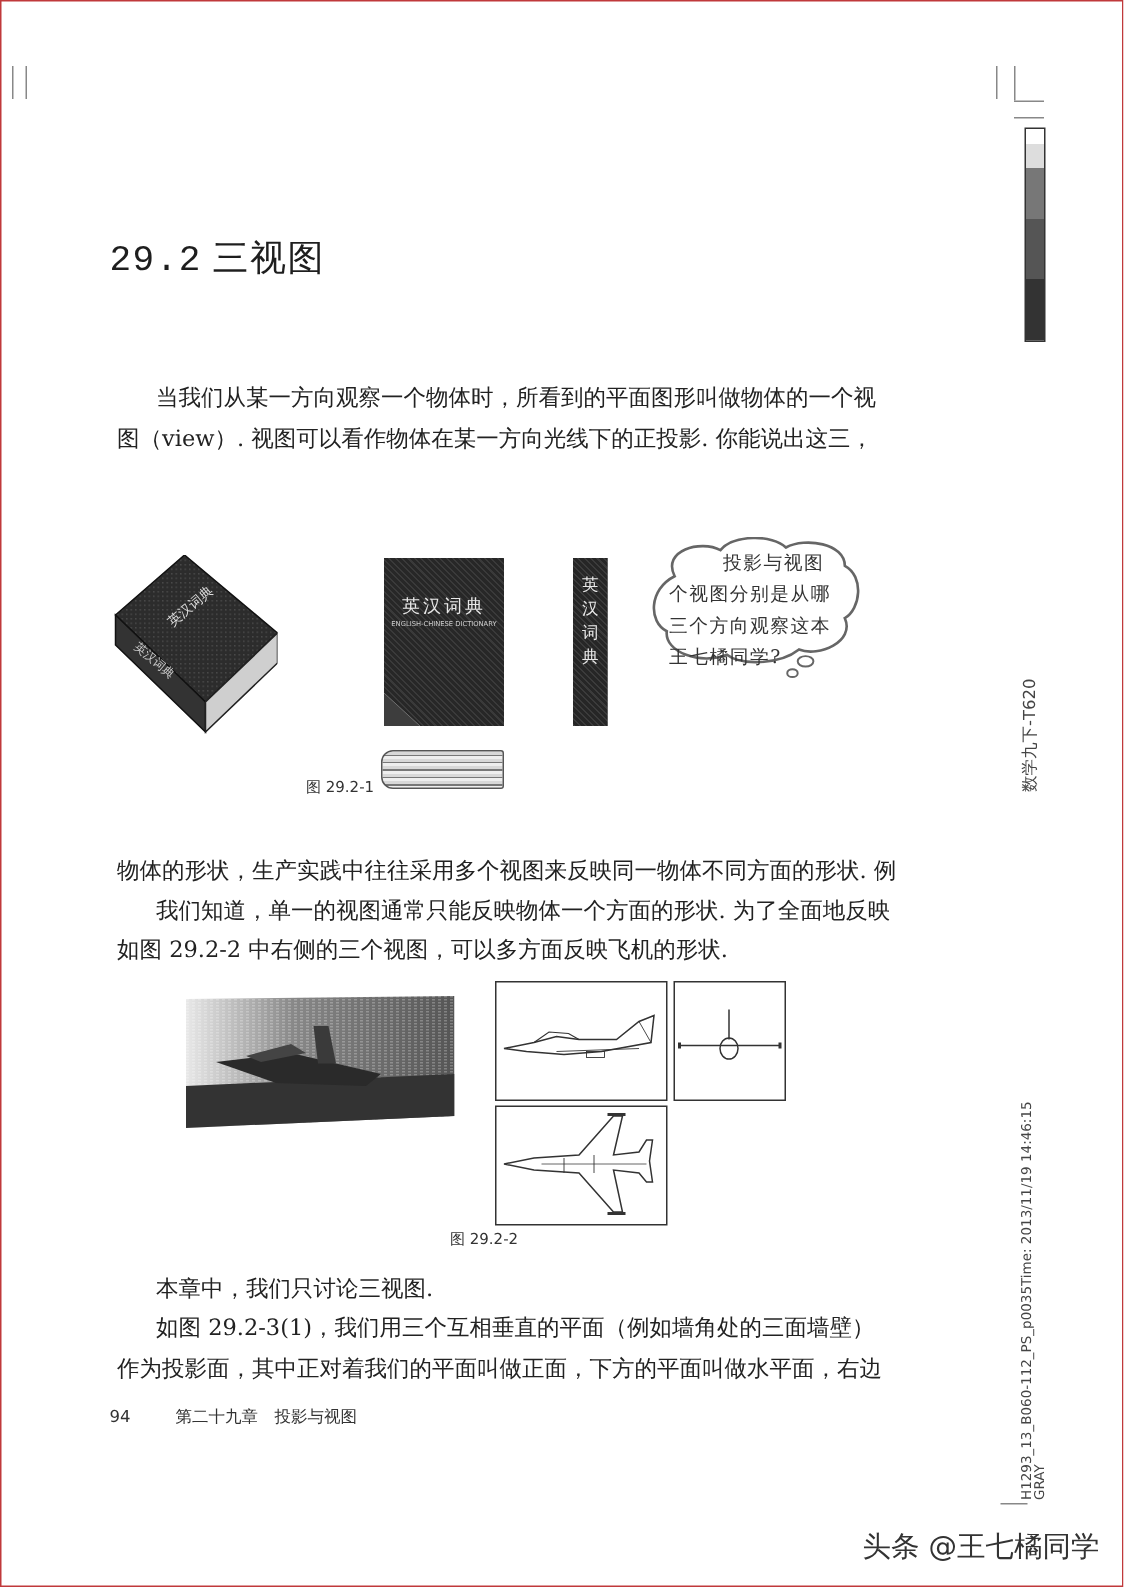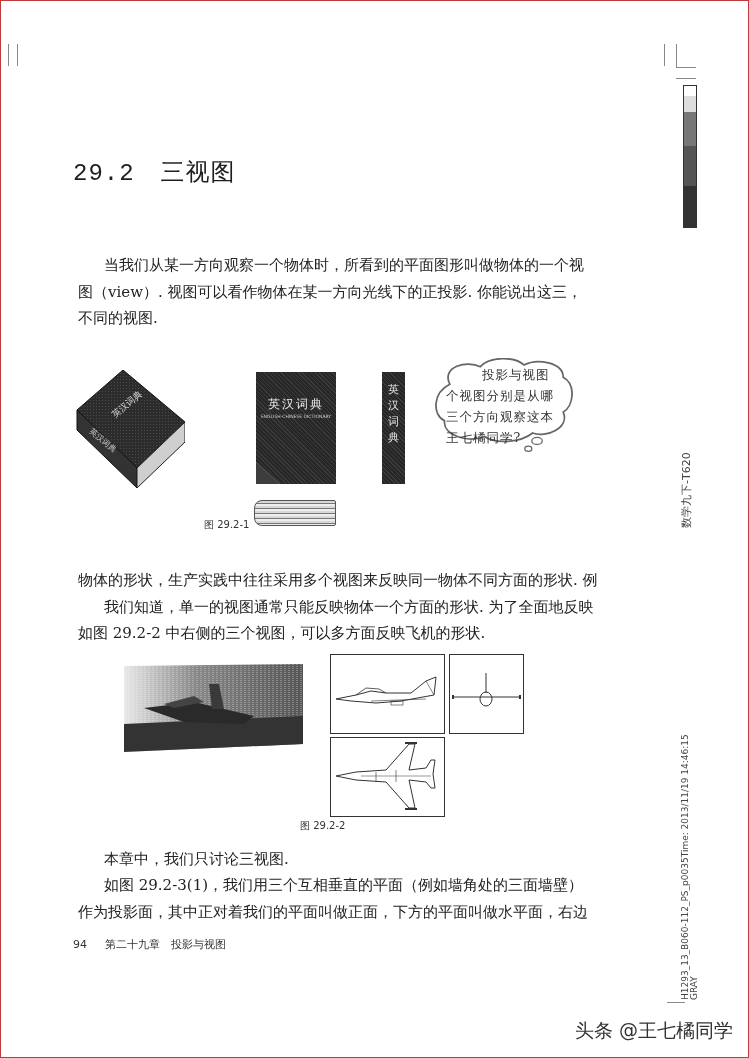--- a/index.html
+++ b/index.html
@@ -1,42 +1,42 @@
 <!DOCTYPE html>
 <html><head>
 <meta charset="utf-8">
 <style>
   html,body{margin:0;padding:0;background:#fff;}
   body{width:749px;height:1058px;position:relative;overflow:hidden;font-family:"DejaVu Serif","Liberation Serif",serif;color:#222;}
   .frame{position:absolute;left:0;top:0;width:747px;height:1056px;border:1px solid #c0393b;}
   .abs{position:absolute;}
   .crop-mark{position:absolute;background:#888;}
   .title{left:73px;top:156px;font-size:24px;letter-spacing:1px;color:#1e1e1e;font-family:"DejaVu Serif",serif;}
-  .title .num{font-family:"Liberation Mono",monospace;font-size:24px;margin-right:26px;}
+  .title .num{font-family:"Liberation Mono",monospace;font-size:24px;margin-right:7px;}
   .para{position:absolute;left:78px;width:510px;font-size:15px;line-height:26.5px;text-align:justify;color:#222;}
   .para .line{display:block;white-space:nowrap;}
   .indent{padding-left:26px;}
   .caption{position:absolute;font-size:10px;color:#333;font-family:"DejaVu Sans",sans-serif;}
   .book-iso{position:absolute;left:75px;top:370px;width:110px;height:120px;}
   .book-front{position:absolute;left:256px;top:372px;width:80px;height:112px;background:#2f2f2f;
     background-image:repeating-linear-gradient(45deg,#3a3a3a 0 1px,#272727 1px 3px);}
   .book-front .t1{position:absolute;top:24px;left:0;width:100%;text-align:center;color:#e8e8e8;font-size:12px;letter-spacing:2px;}
   .book-front .t2{position:absolute;top:42px;left:0;width:100%;text-align:center;color:#ccc;font-size:4.5px;line-height:6px;font-family:"DejaVu Sans",sans-serif;}
   .book-side{position:absolute;left:382px;top:372px;width:23px;height:112px;background:#2f2f2f;
     background-image:repeating-linear-gradient(45deg,#3b3b3b 0 1px,#262626 1px 3px);}
   .book-side .v{position:absolute;top:10px;left:0;width:100%;text-align:center;color:#e8e8e8;font-size:11px;line-height:16px;}
   .book-top{position:absolute;left:254px;top:500px;width:80px;height:24px;border:1px solid #555;border-radius:8px 2px 2px 8px;
     background:repeating-linear-gradient(180deg,#d8d8d8 0 2px,#777 2px 3px,#eee 3px 5px);}
   .bubble{position:absolute;left:422px;top:358px;width:162px;height:96px;}
   .bubble-text{position:absolute;left:446px;top:364px;width:125px;font-size:12.5px;line-height:21px;color:#333;font-family:"DejaVu Serif",serif;letter-spacing:1px;}
   .jet-photo{position:absolute;left:124px;top:664px;width:179px;height:88px;}
   .view-box{position:absolute;border:1.5px solid #333;background:#fff;}
   .side-strip{position:absolute;font-family:"DejaVu Sans",sans-serif;color:#444;transform:rotate(-90deg);transform-origin:left top;white-space:nowrap;}
   .footer{position:absolute;left:73px;top:937px;font-size:11px;color:#333;font-family:"DejaVu Sans",sans-serif;}
-  .footer .pg{margin-right:18px;}
+  .footer .pg{margin-right:30px;}
   .watermark{position:absolute;right:16px;top:1018px;font-size:19px;color:#333;font-family:"DejaVu Sans",sans-serif;}
   .grayscale{position:absolute;left:683px;top:85px;width:12px;height:141px;border:1px solid #333;
     background:linear-gradient(180deg,#fff 0 10px,#ddd 10px 26px,#777 26px 60px,#555 60px 100px,#333 100px 141px);}
 </style>
 </head>
 <body>
 
 <div class="frame"></div>
 
 <div class="crop-mark" style="left:8px;top:44px;width:1px;height:22px;"></div>
@@ -47,21 +47,20 @@
 <div class="crop-mark" style="left:676px;top:78px;width:20px;height:1px;"></div>
 <div class="grayscale"></div>
 
 <div class="abs title">
   <span class="num">29.2</span><span>三视图</span>
 </div>
 
 <div class="para" style="top:252px;">
   <span class="line indent">当我们从某一方向观察一个物体时，所看到的平面图形叫做物体的一个视</span>
   <span class="line">图（view）. 视图可以看作物体在某一方向光线下的正投影. 你能说出这三，</span>
-  <span class="line">不同的视图.</span>
 </div>
 
 <div>
   <svg class="book-iso" viewBox="0 0 110 120">
     <defs>
       <pattern id="nz" width="3" height="3" patternUnits="userSpaceOnUse">
         <rect width="3" height="3" fill="#2c2c2c"></rect>
           <rect width="1" height="1" fill="#4a4a4a"></rect>
       </pattern>
     </defs>

